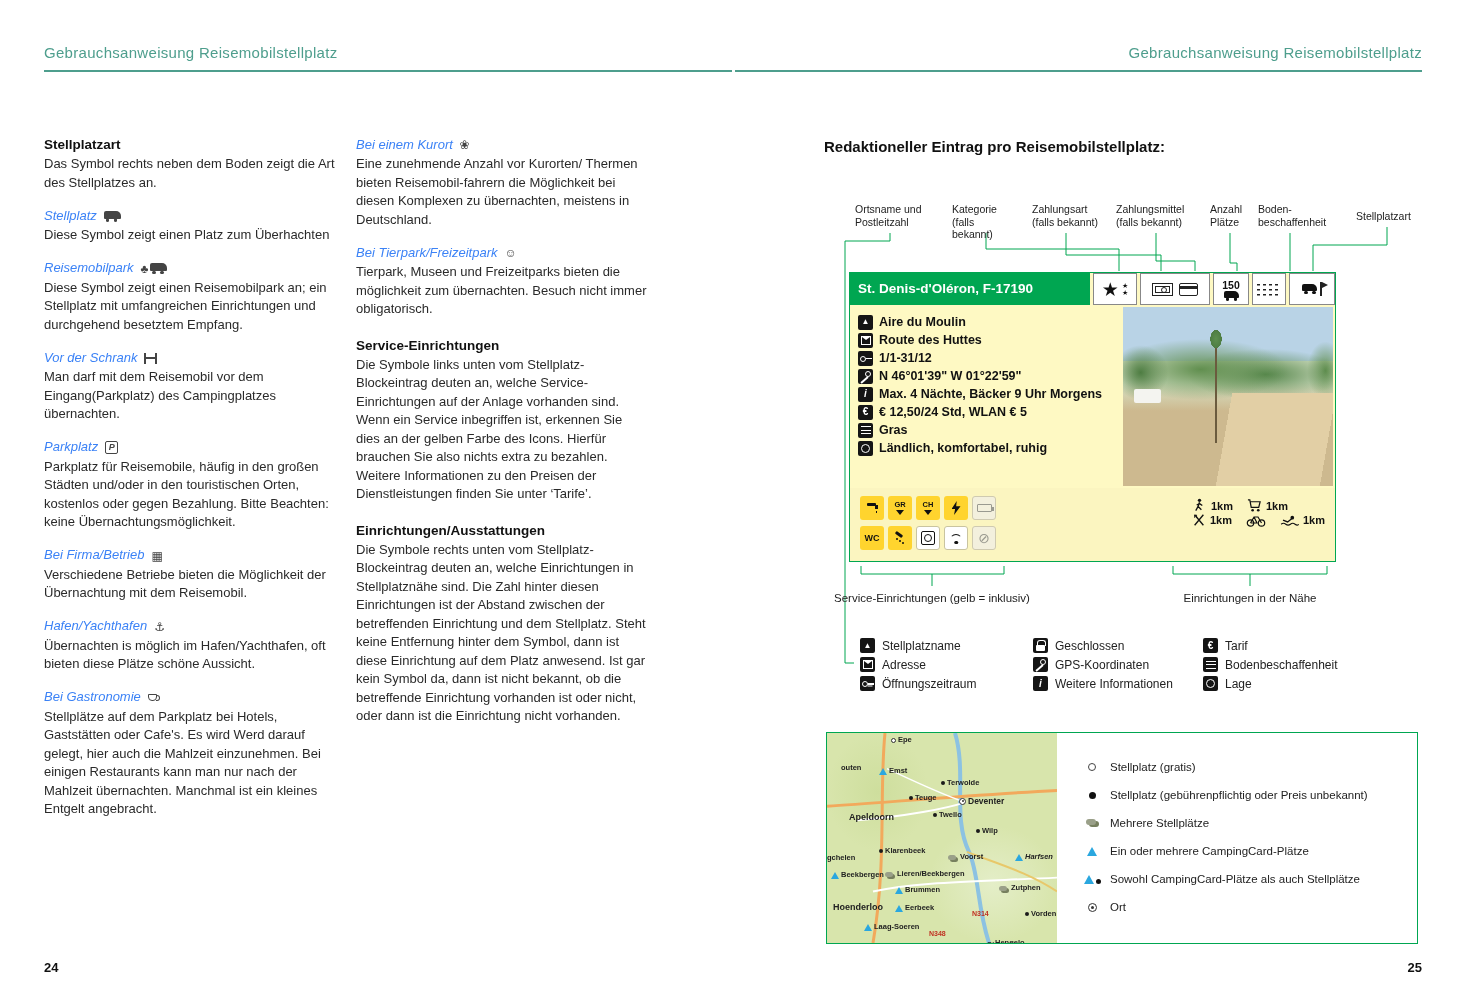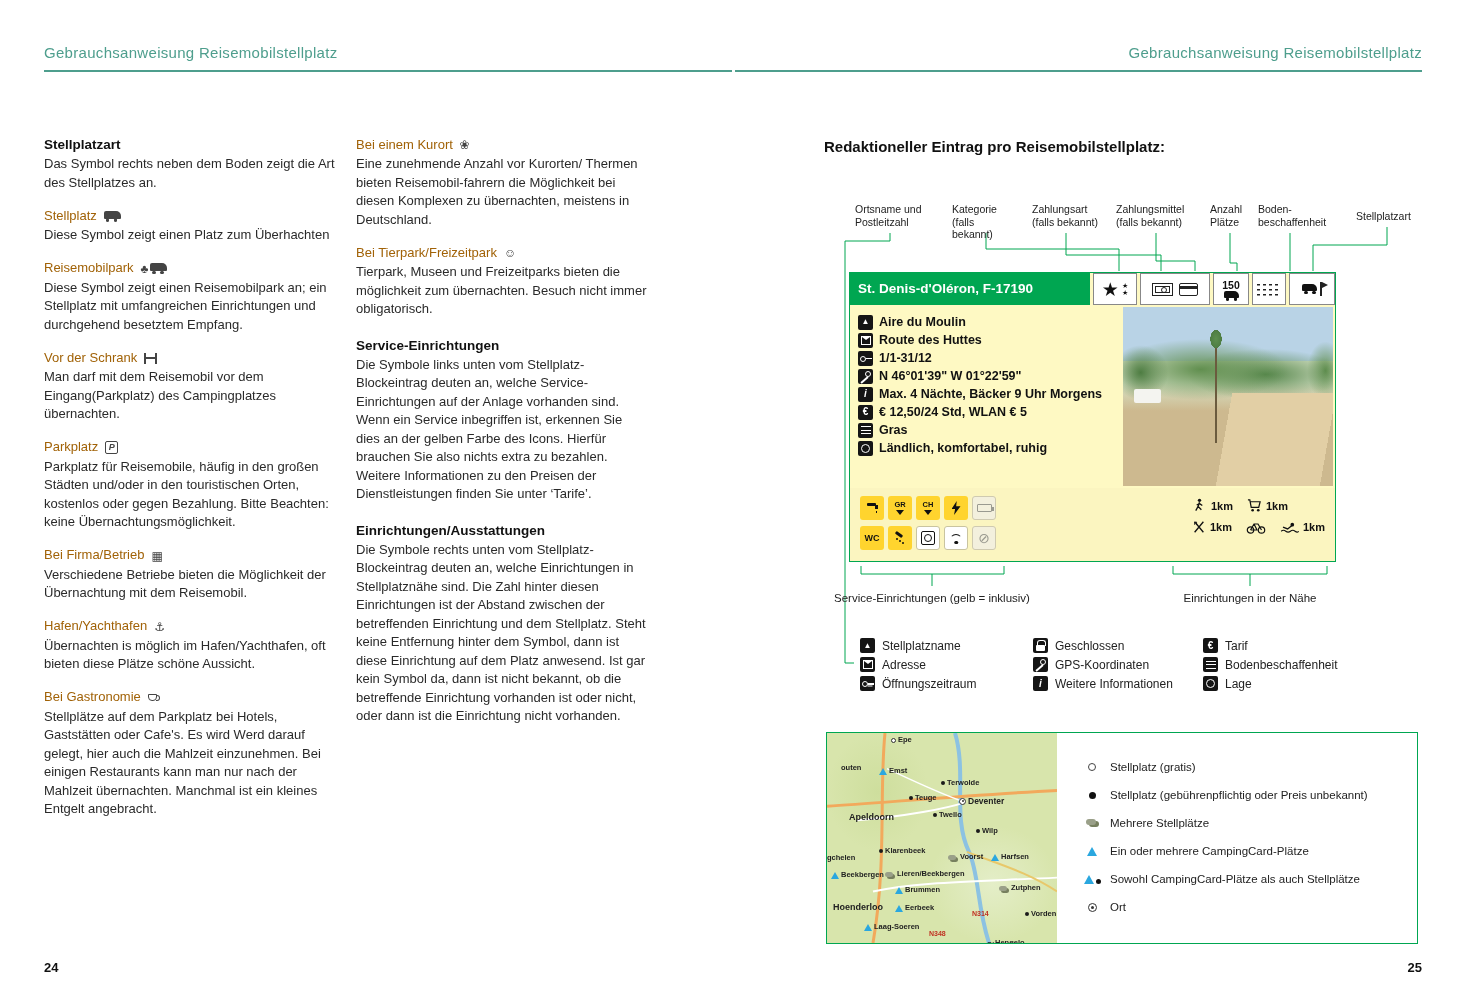--- a/index.html
+++ b/index.html
@@ -19,21 +19,21 @@
   .pageno { position:absolute; top:960px; font-weight:bold; font-size:13px; color:#111; }
   .pn-left { left:44px; } .pn-right { right:44px; }
 
   
   .col { position:absolute; top:136px; font-size:13px; line-height:18.5px; color:#2a2a2a; }
   .col1 { left:44px; width:292px; } .col2 { left:356px; width:291px; }
   .col h3 { font-size:13.5px; line-height:18px; color:#111; }
   .col .para { margin-top:1px; }
   .term-block { margin-top:15px; }
   .term-line { display:flex; align-items:center; gap:7px; height:18px; }
-  .term { color:#a16207; }
+  .term { font-style:italic; color:#3b82f6; }
   .ticon { display:inline-flex; align-items:center; gap:2px; color:#444; }
   .glyph { font-size:12px; line-height:12px; color:#444; font-style:normal; }
   .mt { margin-top:18px; }
 
   
   .camper { position:relative; width:17px; height:11px; display:inline-block; color:#444; }
   .camper::before { content:""; position:absolute; left:0; right:0; top:0; bottom:3px;
       background:currentColor; border-radius:2px 5px 1px 1px; }
   .camper::after { content:""; position:absolute; bottom:0; left:2px; width:3.5px; height:3.5px;
       border-radius:50%; background:currentColor; box-shadow:8px 0 0 currentColor; }
@@ -155,21 +155,21 @@
       box-shadow:3px 2px 0 #111, 6px 4px 0 #111; }
   .wash { width:14px; height:14px; border:1.5px solid #111; border-radius:2px; position:relative; display:inline-block; }
   .wash::before { content:""; position:absolute; inset:2px; border:1.5px solid #111; border-radius:50%; }
   .wifi { position:relative; width:15px; height:12px; display:inline-block; }
   .wifi::before { content:""; position:absolute; bottom:0; left:50%; transform:translateX(-50%);
       width:3.5px; height:3.5px; background:#111; border-radius:50%; }
   .wifi::after { content:""; position:absolute; bottom:-3px; left:50%; transform:translateX(-50%);
       width:11px; height:11px; border:1.8px solid #111; border-color:#111 transparent transparent transparent; border-radius:50%; }
   .noi { font-size:14px; line-height:14px; font-style:normal; }
 
-  .ngrid { display:flex; flex-direction:column; gap:7px; justify-content:flex-start; padding-top:2px;text-align:center; }
+  .ngrid { display:flex; flex-direction:column; gap:0; justify-content:flex-start; padding-top:2px;text-align:center; }
   .nrow { display:flex; align-items:center; gap:14px; }
   .nitem { display:flex; align-items:center; gap:4px; font-weight:bold; font-size:11px; color:#111; }
   .nitem svg { display:block; }
   .dist:empty { display:none; }
 
   .blabel { position:absolute; top:592px; font-size:11.5px; color:#222; text-align:center; width:240px; }
   .b1 { left:79px; } .b2 { left:397px; }
 
   .legendcol { position:absolute; top:638px; }
   .lg1 { left:127px; } .lg2 { left:300px; } .lg3 { left:470px; }
@@ -617,21 +617,21 @@
           <b>gchelen</b>
         </span>
         <span class="town m-dot" style="left: 52px; top: 114px;">
           <i class="mk"></i>
           <b>Klarenbeek</b>
         </span>
         <span class="town m-multi" style="left: 121px; top: 120px;">
           <i class="mk"></i>
           <b>Voorst</b>
         </span>
-        <span class="town m-tri" style="left: 164px; top: 120px;">
+        <span class="town m-tri" style="left: 188px; top: 120px; font-style: italic;">
           <i class="mk"></i>
           <b>Harfsen</b>
         </span>
         <span class="town m-tri" style="left: 4px; top: 138px;">
           <i class="mk"></i>
           <b>Beekbergen</b>
         </span>
         <span class="town m-multi" style="left: 58px; top: 137px;">
           <i class="mk"></i>
           <b>Lieren/Beekbergen</b>

